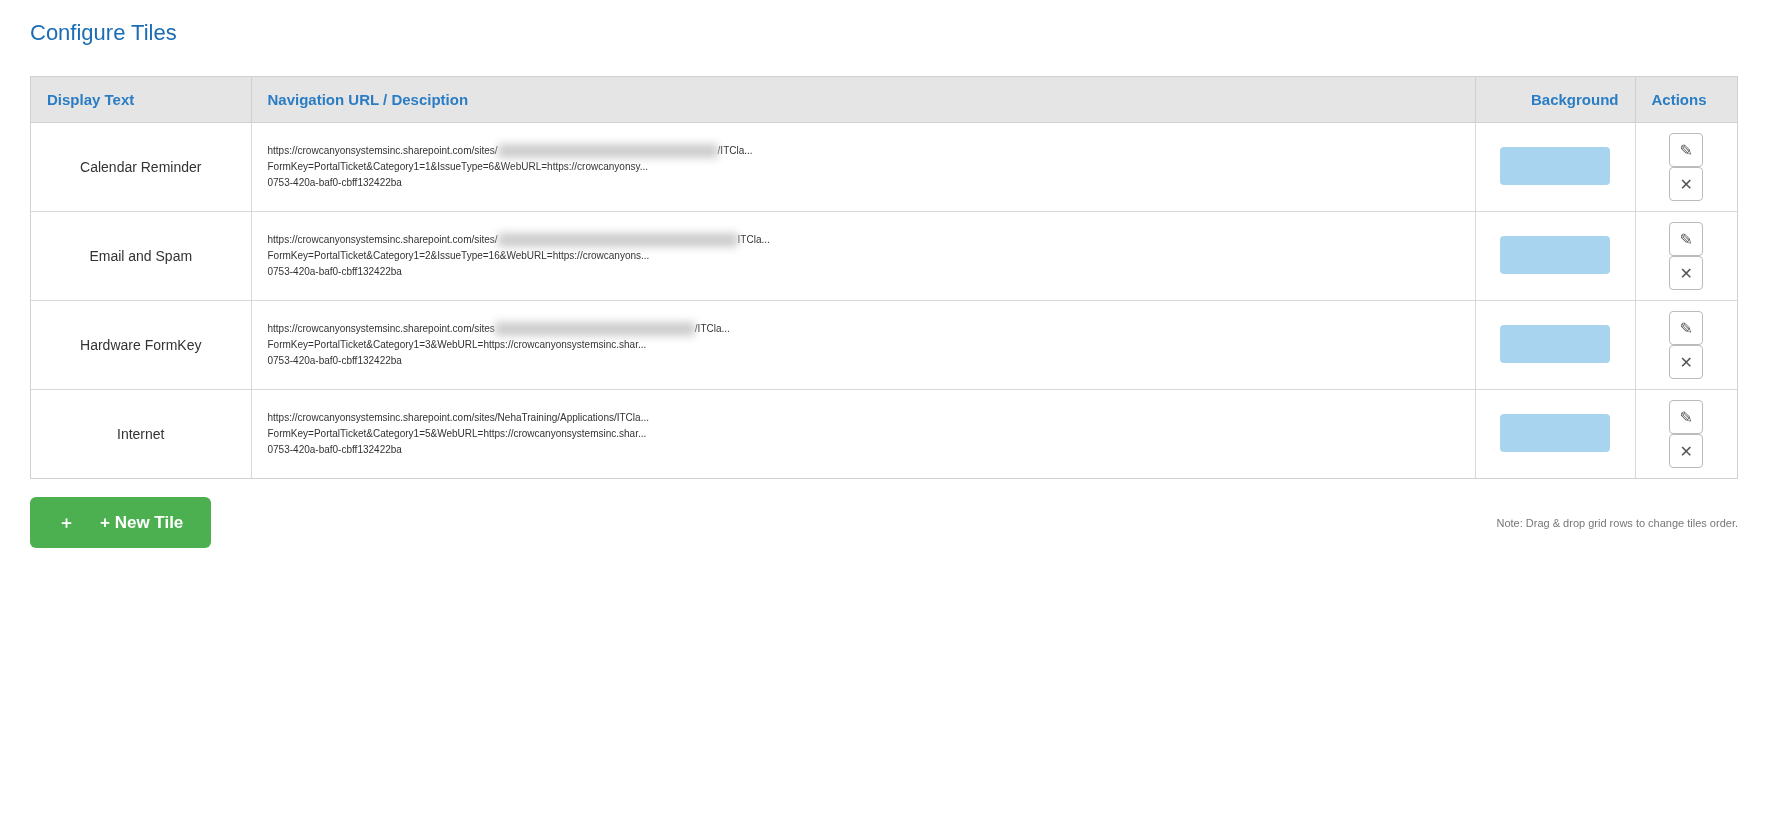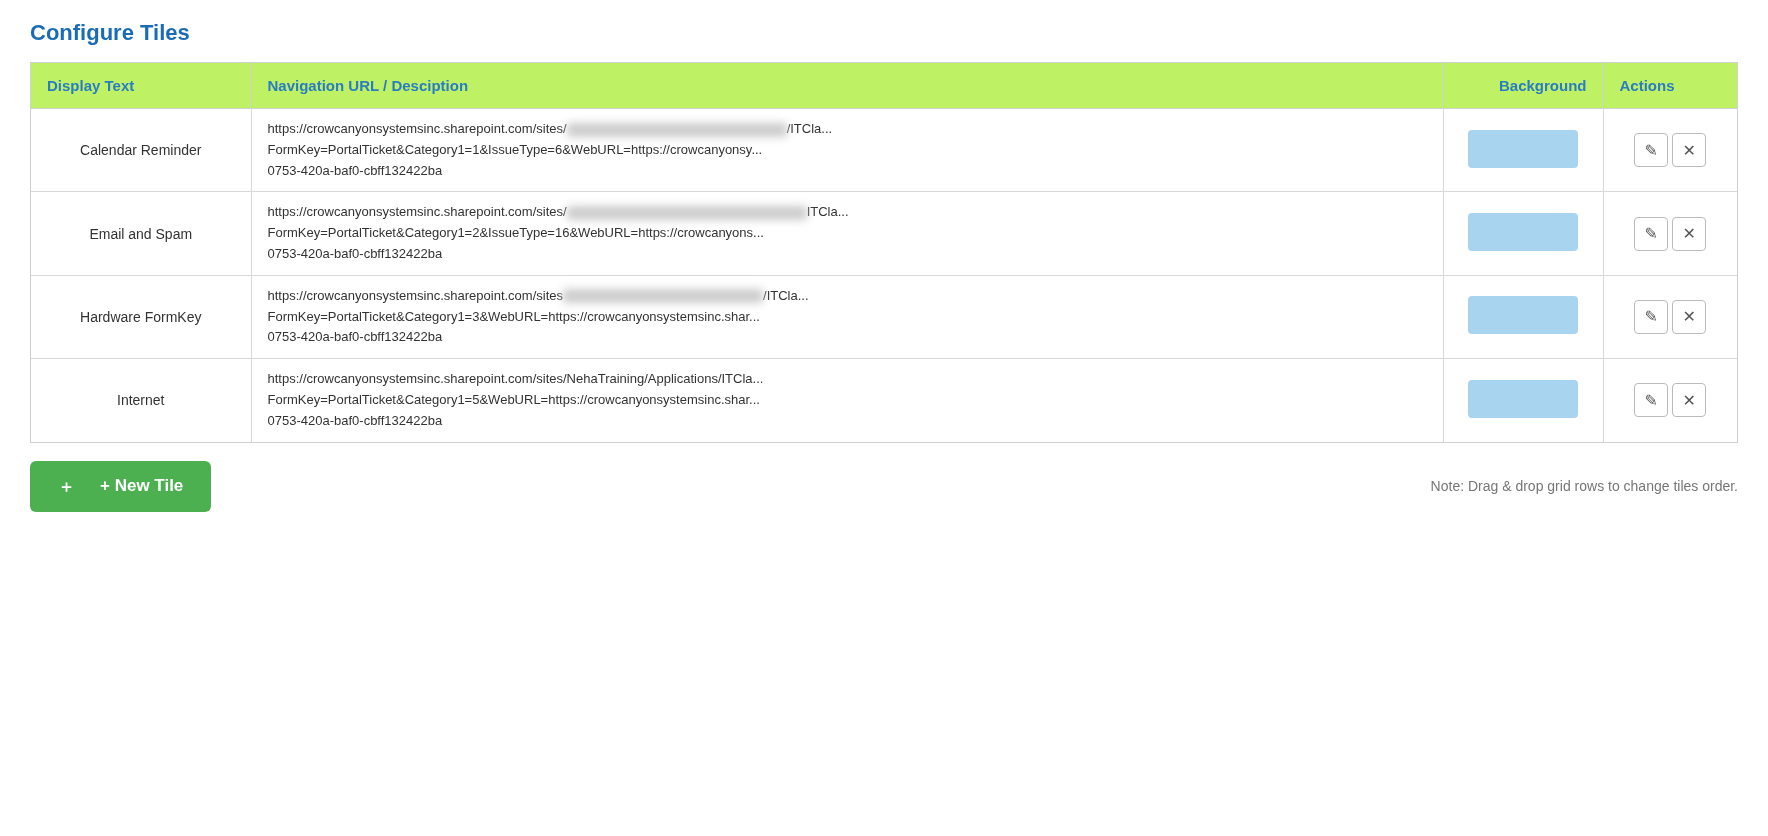--- a/index.html
+++ b/index.html
@@ -14,22 +14,22 @@
       color: #333;
       font-size: 14px;
       padding: 20px 30px;
       width: 1768px;
       min-height: 836px;
     }
 
     .page-title {
       color: #1a6db5;
       font-size: 22px;
-      font-weight: 700;
-      margin-bottom: 16px;
+      font-weight: 400;
+      margin-bottom: 30px;
     }
 
     .table-wrapper {
       border: 1px solid #d0d0d0;
       overflow: hidden;
       position: relative;
       width: 100%;
       max-height: 580px;
       display: flex;
       flex-direction: column;
@@ -40,21 +40,21 @@
       flex: 1;
     }
 
     table {
       width: 100%;
       border-collapse: collapse;
       table-layout: fixed;
     }
 
     thead tr {
-      background-color: #bef264;
+      background-color: #e5e5e5;
     }
 
     thead th {
       padding: 14px 16px;
       text-align: left;
       color: #2a7dc4;
       font-weight: 600;
       font-size: 15px;
       border-bottom: 1px solid #d0d0d0;
       border-right: 1px solid #d0d0d0;
@@ -72,21 +72,21 @@
       width: auto;
       margin-left: 43px;
     }
 
     thead th.col-bg {
       width: 160px;
       text-align: right;
     }
 
     thead th.col-actions {
-      width: 134px;
+      width: 102px;
       padding-left: 16px;
     }
 
     tbody tr {
       border-bottom: 1px solid #d8d8d8;
     }
 
     tbody tr:last-child {
       border-bottom: none;
     }
@@ -102,21 +102,21 @@
     }
 
     .td-display {
       font-size: 14px;
       color: #333;
       vertical-align: middle;
       text-align: center;
     }
 
     .td-url {
-      font-size: 13px;
+      font-size: 10px;
       color: #333;
       line-height: 1.6;
       word-break: break-all;
     }
 
     .url-line {
       display: block;
     }
 
     .url-blurred {
@@ -175,21 +175,21 @@
       font-size: 17px;
       font-weight: 600;
       cursor: pointer;
       display: flex;
       align-items: center;
       gap: 8px;
     }
 
     .note-text {
       color: #777;
-      font-size: 14px;
+      font-size: 11px;
     }
   </style>
 </head>
 <body>
 
 <h1 class="page-title">Configure Tiles</h1>
 
 <div class="table-wrapper">
   <div class="table-scroll">
     <table>

